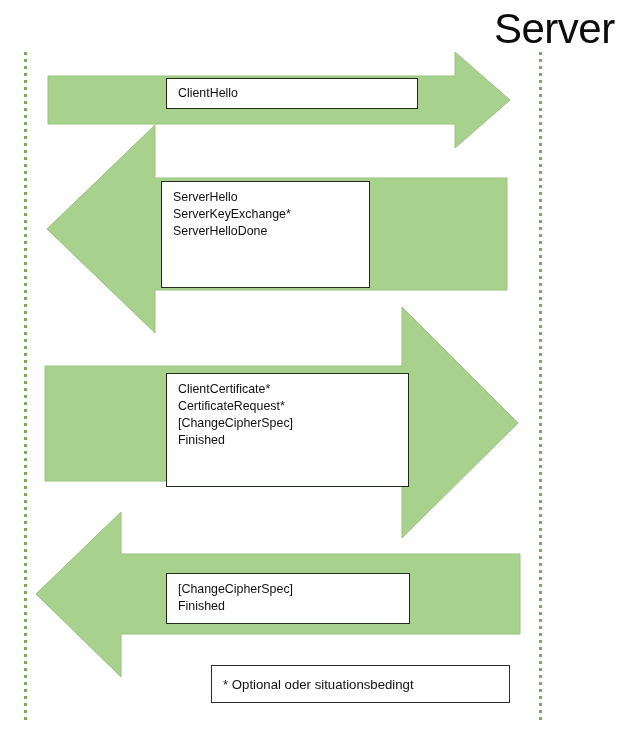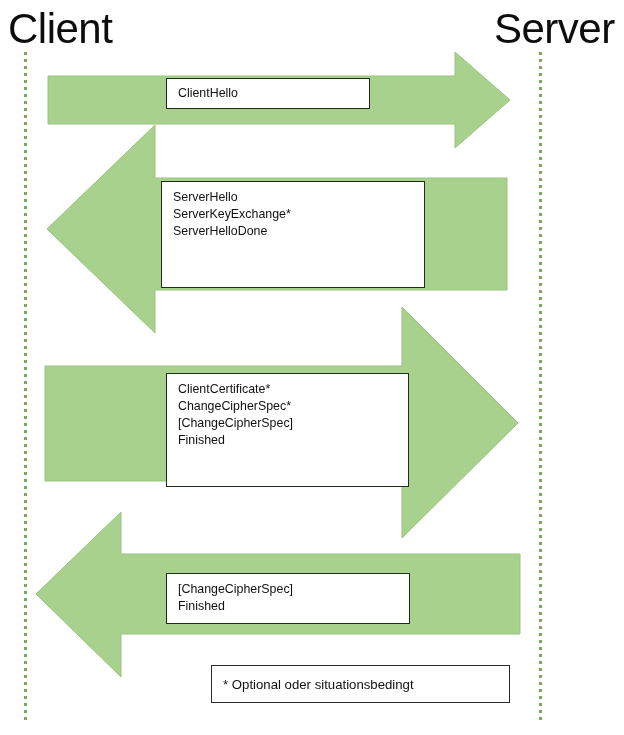--- a/index.html
+++ b/index.html
@@ -70,22 +70,22 @@
     padding: 7px 11px 6px 11px;
   }
   .msg-line {
     font-family: "Liberation Sans", sans-serif;
     font-size: 12.4px;
     line-height: 17px;
     color: #111111;
     white-space: nowrap;
   }
 
-  #box-1 { left: 166px; top: 78px;  width: 204px; height: 31px; padding-top: 6px; }
-  #box-2 { left: 161px; top: 181px; width: 264px; height: 107px; }
+  #box-1 { left: 166px; top: 78px;  width: 252px; height: 31px; padding-top: 6px; }
+  #box-2 { left: 161px; top: 181px; width: 209px; height: 107px; }
   #box-3 { left: 166px; top: 373px; width: 243px; height: 114px; }
   #box-4 { left: 166px; top: 573px; width: 244px; height: 51px; }
 
   
   #footnote-box {
     position: absolute;
     left: 211px;
     top: 665px;
     width: 299px;
     height: 38px;
@@ -101,21 +101,20 @@
     left: 11px;
     top: 11px;
     white-space: nowrap;
   }
 </style>
 </head>
 <body>
 
 <div id="canvas">
 
-  <div class="endpoint-title" id="client-title">Client</div>
   <div class="endpoint-title" id="server-title">Server</div>
 
   <div class="lifeline" id="lifeline-client"></div>
   <div class="lifeline" id="lifeline-server"></div>
 
   <svg id="arrow-layer" viewBox="0 0 624 735">
 
     <polygon class="arrow-shape" points="48,76 455,76 455,52 510,100 455,148 455,124 48,124"></polygon>
 
     <polygon class="arrow-shape" points="47,229 155,125 155,178 507,178 507,290 155,290 155,333"></polygon>
@@ -130,21 +129,21 @@
   </div>
 
   <div class="msg-box" id="box-2">
     <div class="msg-line">ServerHello</div>
     <div class="msg-line">ServerKeyExchange*</div>
     <div class="msg-line">ServerHelloDone</div>
   </div>
 
   <div class="msg-box" id="box-3">
     <div class="msg-line">ClientCertificate*</div>
-    <div class="msg-line">ChangeCipherSpec*</div>
+    <div class="msg-line">CertificateRequest*</div>
     <div class="msg-line">[ChangeCipherSpec]</div>
     <div class="msg-line">Finished</div>
   </div>
 
   <div class="msg-box" id="box-4">
     <div class="msg-line">[ChangeCipherSpec]</div>
     <div class="msg-line">Finished</div>
   </div>
 
   <div id="footnote-box">

